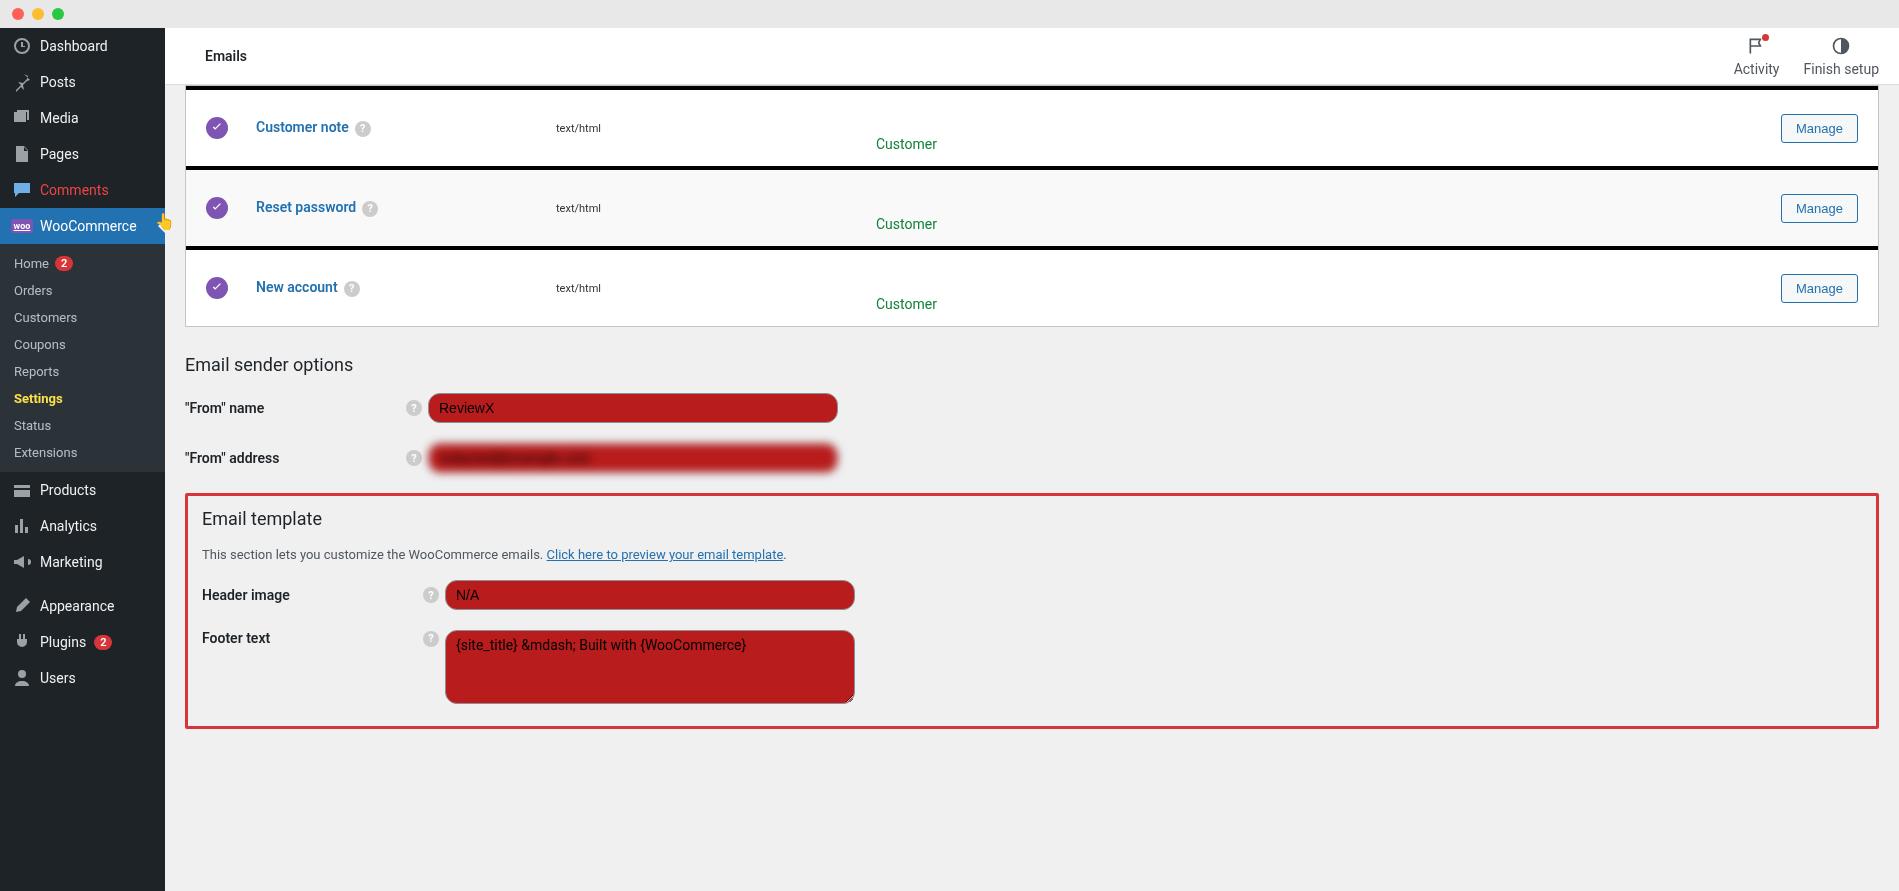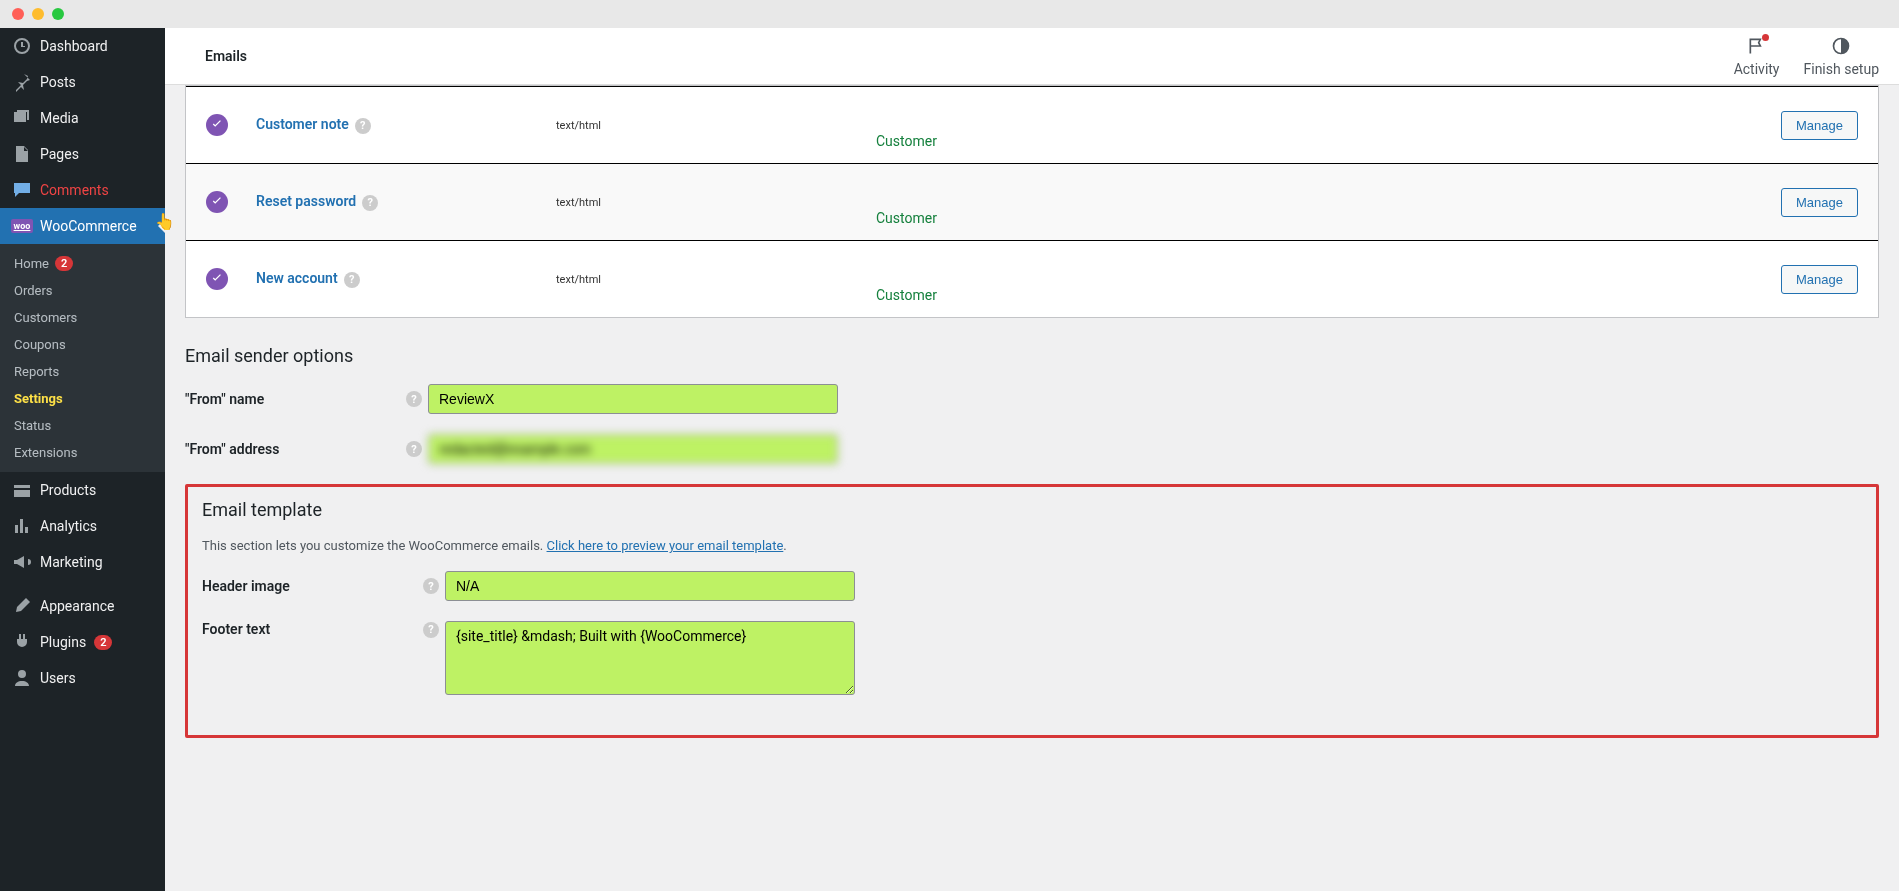--- a/index.html
+++ b/index.html
@@ -26,39 +26,39 @@
 
 .main { flex: 1; display: flex; flex-direction: column; overflow: hidden; background: #f0f0f1; }
 .topbar { background: #fff; border-bottom: 1px solid #ddd; height: 57px; display: flex; align-items: center; justify-content: space-between; padding: 0 20px 0 40px; }
 .topbar-title { font-size: 14px; font-weight: 600; }
 .topbar-actions { display: flex; gap: 24px; }
 .topbar-action { display: flex; flex-direction: column; align-items: center; gap: 2px; cursor: pointer; font-size: 14px; color: #50575e; }
 .topbar-action svg { width: 20px; height: 20px; }
 
 .content { padding: 0 20px 20px 20px; overflow: auto; }
 .emails-table { background: #fff; border: 1px solid #c3c4c7; margin-bottom: 20px; }
-.email-row { display: grid; grid-template-columns: 60px 300px 320px 500px 1fr; align-items: center; padding: 14px 10px; border-top: 1px solid #000000; }
+.email-row { display: grid; grid-template-columns: 60px 300px 320px 500px 1fr; align-items: center; padding: 14px 10px; border-top: 4px solid #000000; }
 .email-row:nth-child(even){ background:#f9f9f9; }
 .status-icon { width: 22px; height: 22px; border-radius: 50%; background: #7f54b3; display: flex; align-items: center; justify-content: center; margin-left: 10px; }
 .status-icon svg { width: 12px; height: 12px; fill: #fff; }
 .email-name { color: #2271b1; font-weight: 600; font-size: 14px; cursor:pointer; }
 .help-qmark { display: inline-flex; width: 16px; height: 16px; border-radius: 50%; background: #ccc; color: #fff; font-size: 11px; align-items: center; justify-content: center; margin-left: 6px; cursor: help; font-weight:bold; }
 .ct { font-size: 11px; color: #333; }
 .rec { font-size: 14px; color: #15803d; margin-top: 32px; }
 .manage-btn { border: 1px solid #2271b1; color: #2271b1; background: #f6f7f7; padding: 6px 14px; border-radius: 3px; font-size: 13px; cursor: pointer; justify-self: end; margin-right: 10px; }
 
 .section-title { font-size: 18px; font-weight: 400; margin: 27px 0 18px 0; }
 .form-row { display: flex; align-items: center; margin-bottom: 20px; }
 .form-label { width: 215px; font-size: 14px; font-weight: 600; }
 .form-help { width: 28px; }
-.form-input { width: 410px; padding: 6px 10px; border: 1px solid #8c8f94; border-radius: 3px; font-size: 14px; background: #bef264; }
+.form-input { width: 410px; padding: 6px 10px; border: 1px solid #8c8f94; border-radius: 12px; font-size: 14px; background: #b91c1c; }
 textarea.form-input { height: 74px; resize: both; font-family: inherit; }
 .blurred { filter: blur(4px); user-select: none; }
 
-.red-box { border: 3px solid #d63638; padding: 12px 14px 20px 14px; margin-top: 6px; border-radius:2px; }
+.red-box { border: 3px solid #d63638; padding: 12px 14px 2px 14px; margin-top: 6px; border-radius:2px; }
 .desc-text { font-size: 13px; color: #50575e; margin-bottom: 18px; }
 .desc-text a { color: #2271b1; text-decoration: underline; cursor:pointer; }
 .cursor-hand { position: absolute; left: 155px; top: 212px; font-size: 16px; pointer-events:none; }
 </style>
 </head>
 <body>
 
 <div class="macos-bar">
   <div class="macos-dot dot-red"></div>
   <div class="macos-dot dot-yellow"></div>

